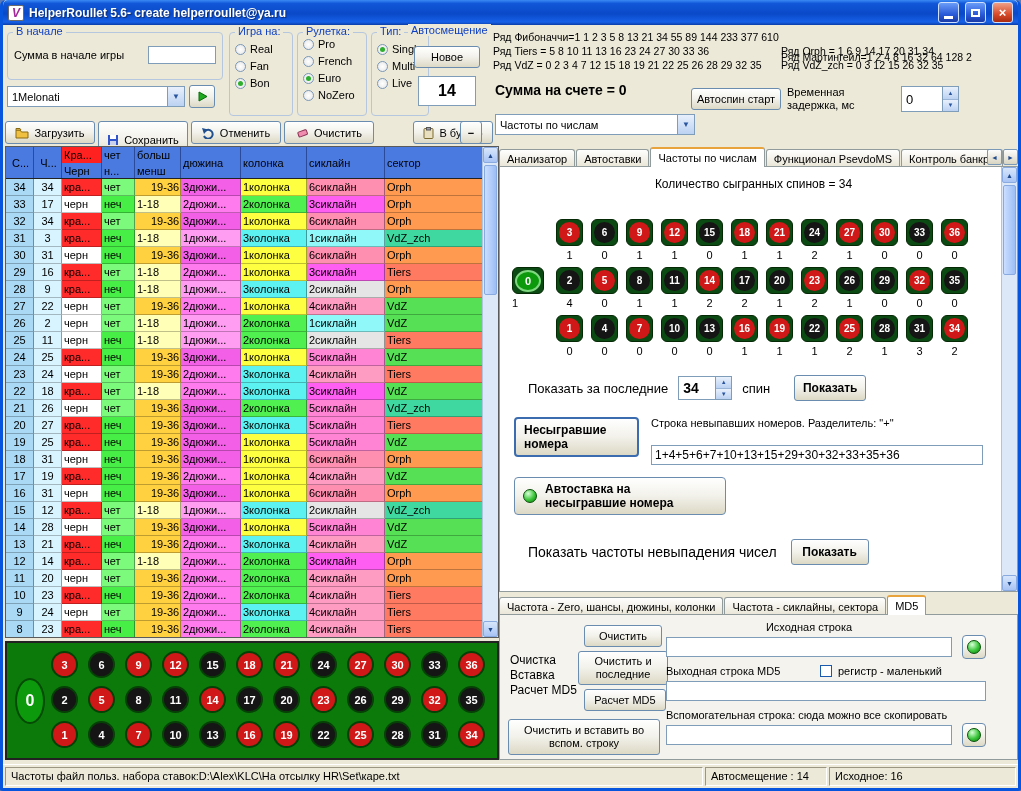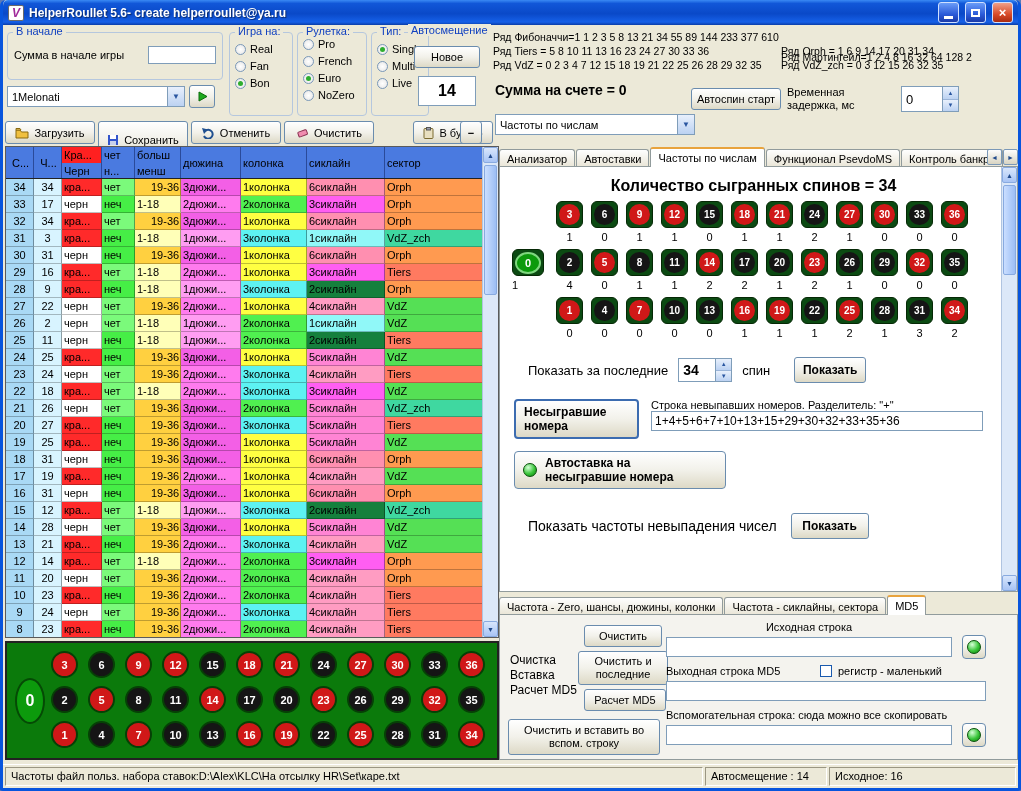--- a/index.html
+++ b/index.html
@@ -57,21 +57,21 @@
   .tcell{height:17px;line-height:16px;font-size:11px;padding-left:2px;border-right:1px solid rgba(0,0,0,.35);border-bottom:1px solid rgba(0,0,0,.25);white-space:nowrap;overflow:hidden;}
   .cw0{width:28px;text-align:center;padding-left:0;}
   .cw1{width:28px;text-align:center;padding-left:0;}
   .cw2{width:40px;}.cw3{width:33px;}.cw4{width:46px;}.cw5{width:60px;}.cw6{width:66px;}.cw7{width:78px;}.cw8{width:99px;}
   .c-s{background:#a9d9f5;}.c-n{background:#d8f4ff;}
   .c-redcell{background:#ff2a2a;}.c-blackcell{background:#ffffff;}
   .c-chet{background:#7bfa7b;}.c-nech{background:#46ee46;}
   .c-low{background:#ffffb8;}.c-high{background:#ffd040;padding-left:16px;}
   .c-d1{background:#ff9df2;}.c-d2{background:#ff7bee;}.c-d3{background:#f35fe6;}
   .c-k1{background:#ffff42;}.c-k2{background:#50f050;}.c-k3{background:#5df2f2;}
-  .c-x1{background:#90f8f8;}.c-x2{background:#15803d;}.c-x3{background:#ff5ef2;}.c-x4{background:#ff9cc2;}.c-x5{background:#ff84d4;}.c-x6{background:#ff8fb0;}
+  .c-x1{background:#90f8f8;}.c-x2{background:#e5e5e5;}.c-x3{background:#ff5ef2;}.c-x4{background:#ff9cc2;}.c-x5{background:#ff84d4;}.c-x6{background:#ff8fb0;}
   .c-orph{background:#ff9a50;}.c-tiers{background:#ff7a60;}.c-vdz{background:#55e055;}.c-vdzzch{background:#3fd8a0;}
   
   .vscroll{position:absolute;right:0;top:0;bottom:0;width:16px;background:#dce8f8;border-left:1px solid #b0c4e0;}
   .sarrow{position:absolute;left:0;width:15px;height:16px;background:linear-gradient(#d8e6fc,#a8c4f5);border:1px solid #88aae0;border-radius:2px;
     display:flex;align-items:center;justify-content:center;font-size:7px;color:#204a8c;}
   .sarrow.up{top:0;}.sarrow.dn{bottom:0;}
   .sthumb{position:absolute;left:1px;width:13px;background:linear-gradient(90deg,#cadeff,#9cbef5);border:1px solid #88aae0;border-radius:2px;}
   
   .ncirc{border-radius:50%;display:flex;align-items:center;justify-content:center;color:#fff;font-weight:bold;font-size:11px;flex:none;}
   .ncirc.red{background:#d01818;}.ncirc.black{background:#151515;}
@@ -79,38 +79,38 @@
   .brow{display:flex;gap:10px;margin-left:44px;margin-top:8px;}
   .bnum{width:27px;height:27px;border:2px solid #064006;font-size:11px;}
   .bzero{position:absolute;left:8px;top:50%;transform:translateY(-50%);width:30px;height:46px;border-radius:50%;
     background:#0c9a0c;border:2px solid #054a05;color:#fff;font-weight:bold;display:flex;align-items:center;justify-content:center;}
   
   .statusbar{position:absolute;left:0;top:764px;right:0;height:22px;background:#ece9d8;border-top:1px solid #fff;}
   .scell{position:absolute;top:2px;height:19px;border:1px solid;border-color:#9a9682 #fff #fff #9a9682;font-size:11px;padding:2px 5px;white-space:nowrap;overflow:hidden;}
   
   .fpanel{left:496px;top:166px;width:519px;height:426px;}
   .fpanel-content{position:absolute;left:0;top:0;right:16px;bottom:0;overflow:hidden;padding:6px 0 0 6px;}
-  .ftitle{text-align:center;font-weight:bold;font-size:16px;margin:4px 0 6px;}
+  .ftitle{text-align:center;font-weight:normal;font-size:12px;margin:4px 0 28px;}
   .fline{display:flex;margin-left:46px;margin-bottom:4px;}
   .fline.withzero{margin-left:4px;}
   .fcell{width:35px;display:flex;flex-direction:column;align-items:center;}
   .fcell.zcell{width:42px;align-items:flex-start;padding-left:2px;}
   .ftile{width:27px;height:27px;border-radius:6px;background:#0b4a12;border:1px solid #052805;display:flex;align-items:center;justify-content:center;}
   .ftile .ncirc{width:21px;height:21px;font-size:10px;}
   .ftile.z{width:32px;}
   .ncirc.zero{width:26px;height:22px;border-radius:50%;background:#0c9a0c;border:2px solid #7fd87f;font-size:11px;}
   .fcount{font-size:11px;margin-top:3px;height:14px;}
   .showlast{display:flex;align-items:center;margin:16px 0 0 22px;gap:10px;font-size:13px;}
   .slspin{position:relative;width:54px;height:24px;border:1px solid #7f9db9;background:#fff;display:flex;}
   .missedrow{display:flex;margin:16px 0 0 8px;}
   .missedbtn{position:relative;width:128px;height:40px;border:2px solid #3c6cb0;border-radius:4px;font-weight:bold;font-size:12px;
     display:flex;align-items:center;justify-content:center;text-align:left;background:linear-gradient(#ffffff,#f2f1ea 50%,#ddd9c6);padding:0 8px;}
   .missedcol{margin-left:12px;position:relative;width:360px;}
   .hint{font-size:11px;}
-  .missedinput{position:static;width:332px;height:20px;margin-top:0;}
+  .missedinput{position:static;width:332px;height:20px;margin-top:16px;}
   .autobet{position:relative;margin:12px 0 0 8px;width:212px;height:38px;display:flex;align-items:center;gap:8px;padding-left:8px;
     background:linear-gradient(#ffffff,#f2f1ea 50%,#ddd9c6);border:1px solid #6a8cae;border-radius:4px;font-weight:bold;font-size:12px;text-align:left;}
   .led{width:14px;height:14px;border-radius:50%;background:radial-gradient(circle at 35% 30%,#d6ffd6,#39c539 55%,#0b7a0b);border:1px solid #085008;flex:none;}
   .nohit{display:flex;align-items:center;margin:24px 0 0 22px;gap:14px;font-size:14px;}
   .pbtn{position:static;font-weight:bold;font-size:12px;}
   
   .mpanel{left:496px;top:614px;width:519px;height:146px;background:#f4f3ee;}
   .capline{font-size:12px;line-height:15px;}
   .ledbtn{width:24px;height:24px;border-radius:4px;}
   .chk{position:absolute;width:12px;height:12px;border:1px solid #1a5aae;background:#fff;}

